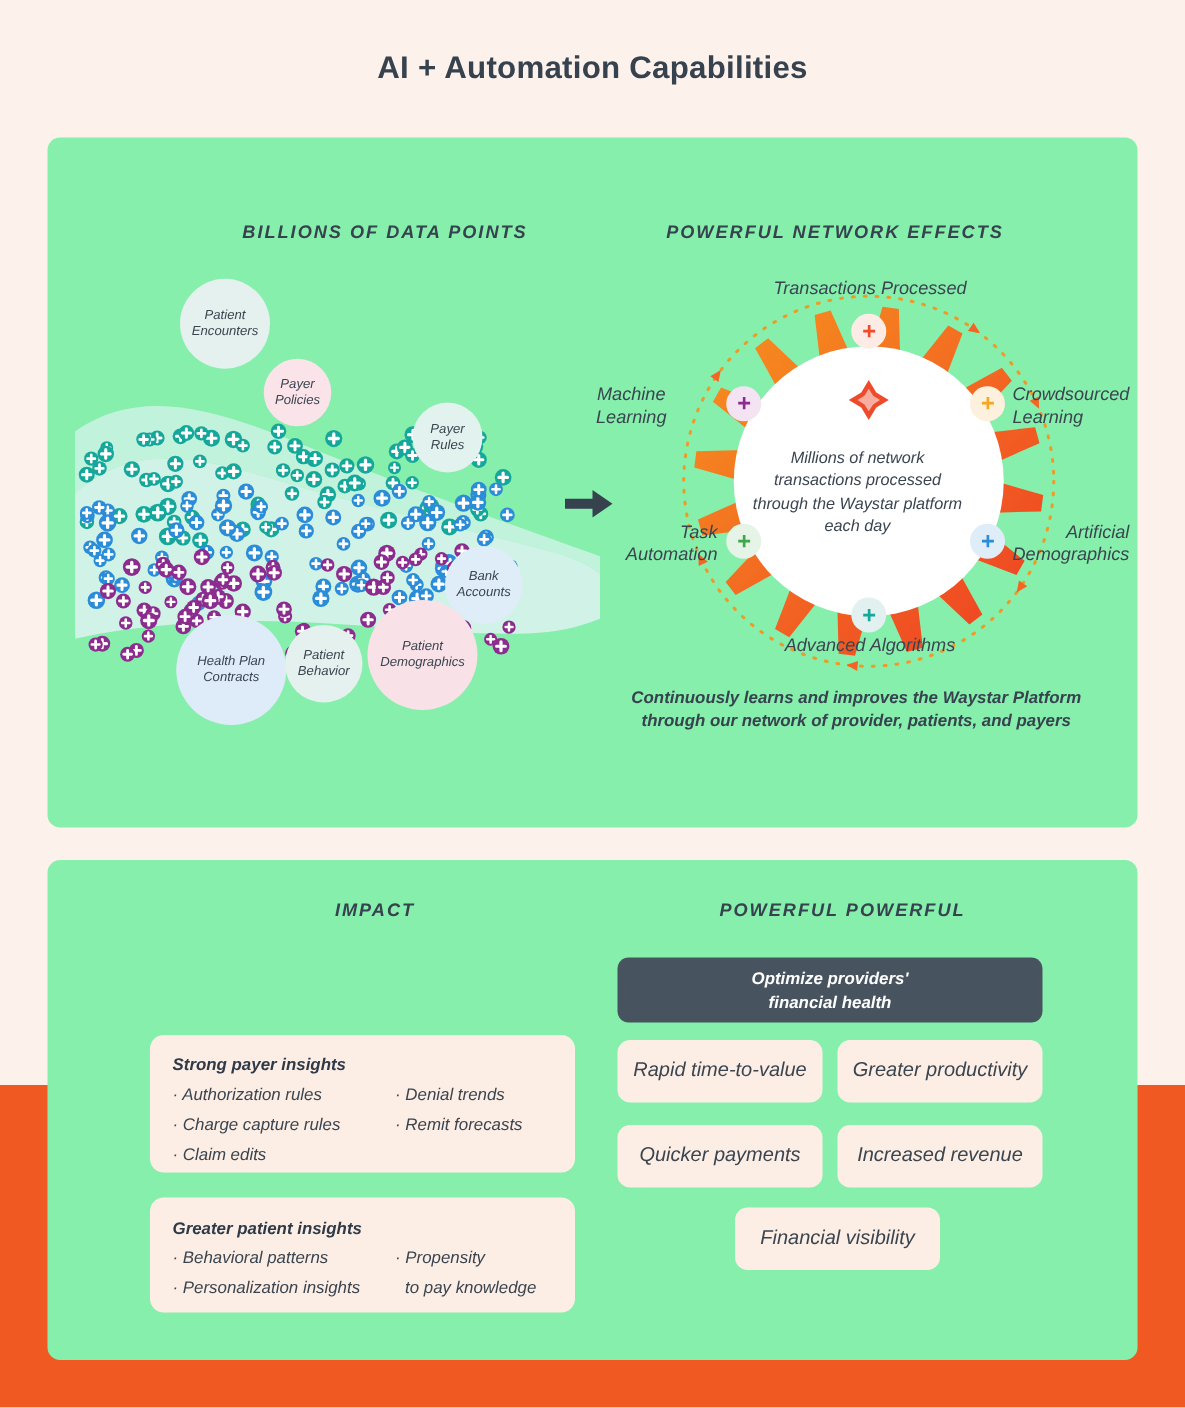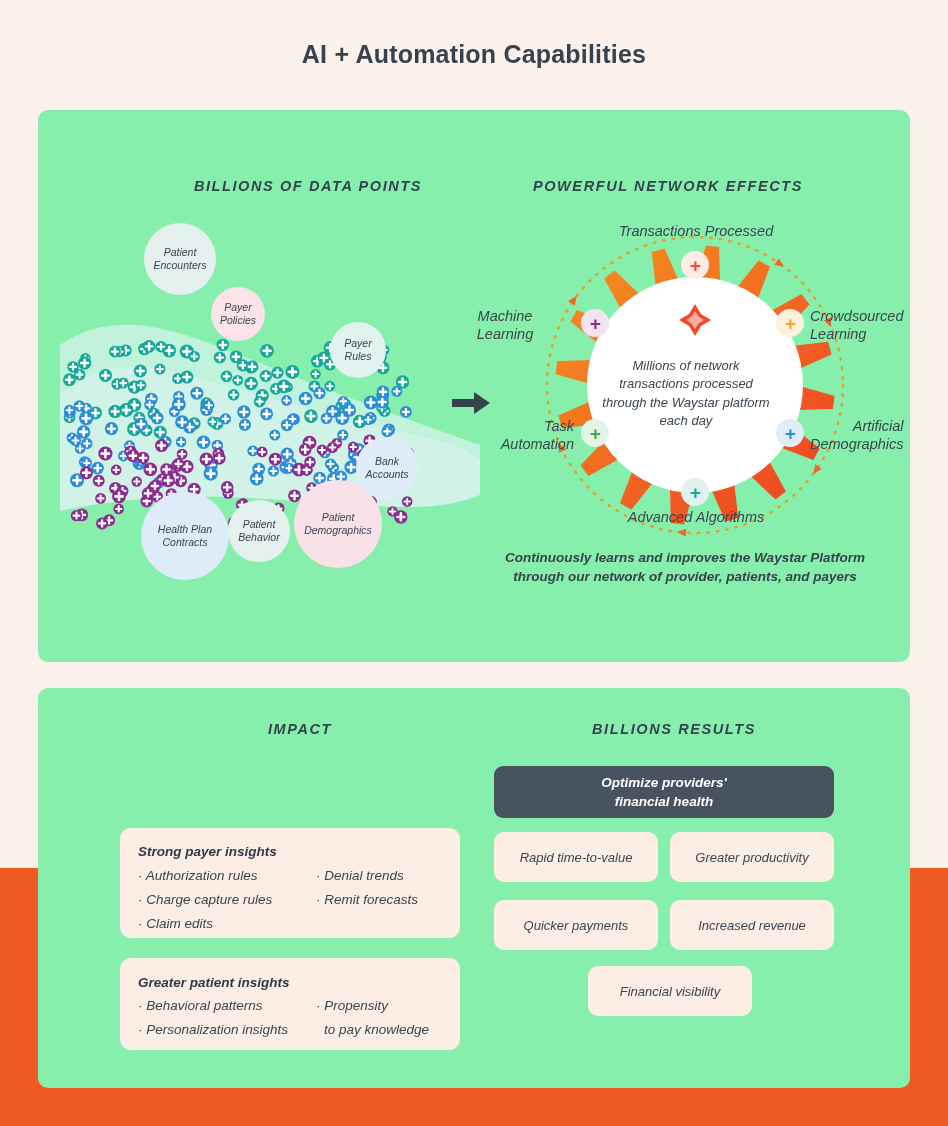--- a/index.html
+++ b/index.html
@@ -84,21 +84,21 @@
   .insight-title {
     position: absolute; font-size: 13.5px; font-weight: bold; color: #2F3A48;
   }
   .bullet-list { position: absolute; font-size: 13.5px; color: #3A4550; }
   .bullet-list div { margin-bottom: 9px; white-space: nowrap; }
   .bullet-list div:last-child { margin-bottom: 0; }
 
   .chip {
     position: absolute; background: #FDEEE5; border-radius: 10px;
     display: flex; align-items: center; justify-content: center;
-    font-size: 13px; color: #3A4550; text-align: center;
+    font-size: 16px; color: #3A4550; text-align: center;
   }
 </style>
 </head>
 <body>
 
 <div id="root">
 
   <div class="orange-band"></div>
 
   <div class="page-title">AI + Automation Capabilities</div>
@@ -763,21 +763,21 @@
     <div class="insight-title" style="left:100px; top:287px;">Greater patient insights</div>
     <div class="bullet-list" style="left:100px; top:310px;">
       <div>· Behavioral patterns</div>
       <div>· Personalization insights</div>
     </div>
     <div class="bullet-list" style="left:278px; top:310px;">
       <div>· Propensity</div>
       <div style="padding-left:8px;">to pay knowledge</div>
     </div>
 
-    <div class="col-head" style="left:466px; top:33px; width:340px;">BILLIONS RESULTS</div>
+    <div class="col-head" style="left:466px; top:33px; width:340px;">POWERFUL POWERFUL</div>
 
     <div class="dark-box" style="left:456px; top:78px; width:340px; height:52px;">
       <span>
         <span>Optimize providers'</span><br>
         <span>financial health</span>
       </span>
     </div>
 
     <div class="chip" style="left:456px; top:144px; width:164px; height:50px;">Rapid time-to-value</div>
     <div class="chip" style="left:632px; top:144px; width:164px; height:50px;">Greater productivity</div>

